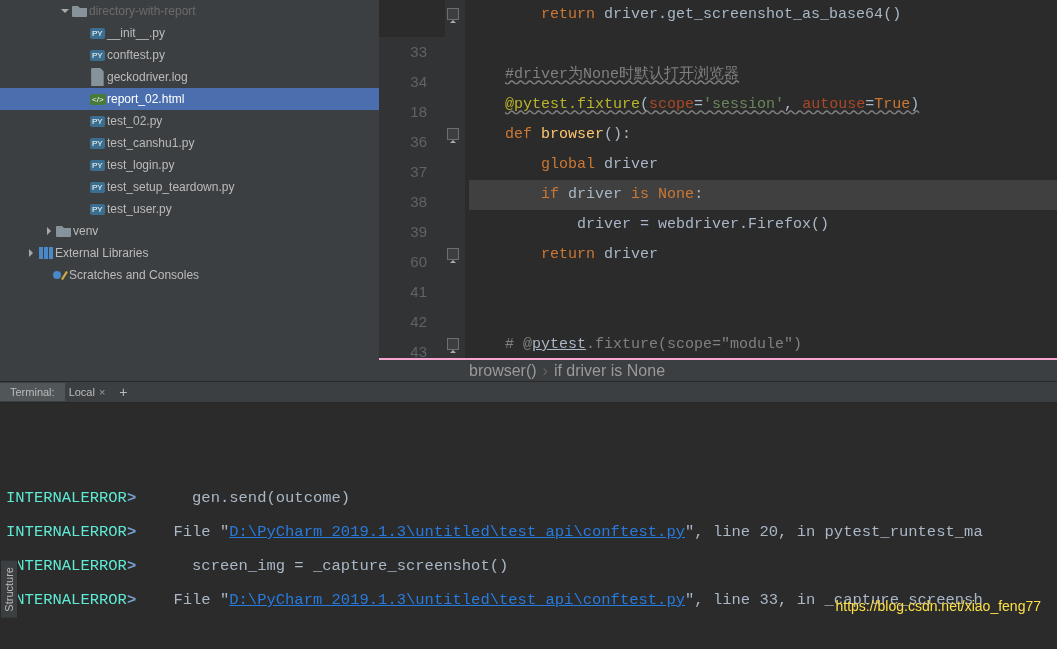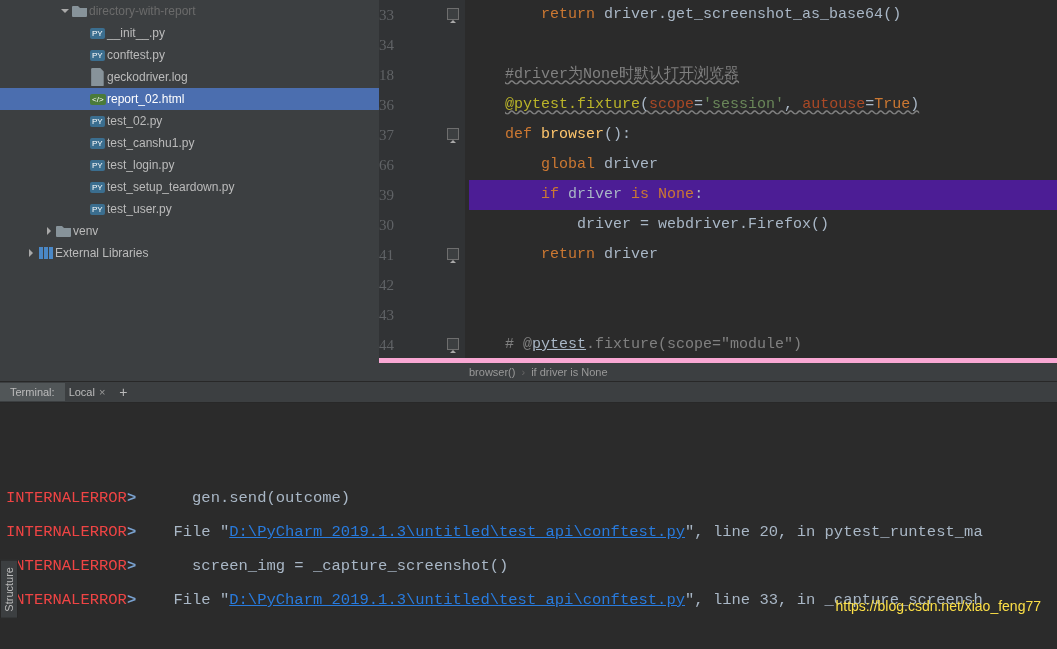--- a/index.html
+++ b/index.html
@@ -55,23 +55,24 @@
     flex: 1;
     display: flex;
     overflow: hidden;
     font-size: 15px;
     line-height: 30px;
   }
   .gutter {
     width: 66px;
     background: #313335;
     color: #606366;
-    text-align: left;
+    text-align: right;
     padding-right: 18px;
-    font-family: Liberation Serif, serif;
+    font-family: Liberation Sans, sans-serif;
+    margin-top: 37px;
   }
   .gutter div { height: 30px; }
   .fold-col {
     width: 20px;
     background: #313335;
     position:relative;
   }
   .fold-marker {
     position:absolute;
     left:2px;
@@ -85,36 +86,36 @@
     font-family: "Consolas","Courier New",monospace;
     white-space: pre;
   }
   .code .line { height: 30px; }
   .kw { color: #cc7832; }
   .fn { color: #ffc66d; }
   .str { color: #6a8759; }
   .param { color: #aa4926; }
   .id { color: #a9b7c6; }
   .comment { color: #808080; }
-  .cursor-line { background: #4c1d95; }
+  .cursor-line { background: #404040; }
   .wavy {
     text-decoration: underline wavy #808080;
     text-decoration-skip-ink: none;
   }
   .underl { text-decoration: underline; color: #a9b7c6;}
   .dec-at { color: #bbb529; text-align: right;}
   .breadcrumb {
     height: 23px;
     background: #3c3f41;
-    border-top: 5px solid #f9a8d4;
+    border-top: 2px solid #f9a8d4;
     display: flex;
     align-items: center;
     padding-left: 90px;
     font-family: Arial, sans-serif;
-    font-size: 11px;
+    font-size: 16px;
     color: #999;
   }
   .bc-sep { margin: 0 6px; color: #666;}
   
   .terminal-bar {
     height: 22px;
     background: #3c3f41;
     border-top: 1px solid #282828;
     border-bottom: 1px solid #282828;
     display: flex;
@@ -143,21 +144,21 @@
     padding: 10px 6px 0 6px;
     font-family: "Consolas","Courier New",monospace;
     font-size: 15.5px;
     line-height: 34px;
     color: #a9b7c6;
     height: 224px;
     overflow:hidden;
     position:relative;
     white-space: pre;
   }
-  .ie { color: #ef4444; }
+  .ie { color: #5eead4; }
   .ie-arrow { color: #7aa2d0; font-weight:bold;}
   .link { color: #287bde; text-decoration: underline;}
   .structure-tab {
     position:absolute; left:0; top:560px;
     writing-mode: vertical-rl;
     transform: rotate(180deg);
     font-family: Arial,sans-serif;
     font-size:11px;
     background:#3c3f41;
     color:#bbb;
@@ -283,33 +284,44 @@
           </svg></span>
         <span class="icon">
           <svg viewBox="0 0 16 16">
             <rect fill="#4a88c7" width="4" height="12" x="1" y="2"></rect>
             <rect fill="#4a88c7" width="4" height="12" x="6" y="2"></rect>
             <rect fill="#4a88c7" width="4" height="12" x="11" y="2"></rect>
           </svg>
         </span>
         <span class="label">External Libraries</span>
       </div>
+      <div class="tree-row">
+        <span class="indent" style="width:36px"></span>
+        <span class="arrow"></span>
+        <span class="icon">
+          <svg viewBox="0 0 16 16">
+            <circle fill="#4a88c7" cx="5" cy="8" r="4"></circle>
+            <path fill="#c9a94a" d="M9 12l5-8 2 1-5 8z"></path>
+          </svg>
+        </span>
+        <span class="label">Scratches and Consoles</span>
+      </div>
     </div>
 
   <div class="editor">
     <div class="code-area">
       <div class="gutter" id="gutter">
           <div>33</div>
           <div>34</div>
           <div>18</div>
           <div>36</div>
           <div>37</div>
-          <div>66</div>
+          <div>38</div>
           <div>39</div>
-          <div>30</div>
+          <div>60</div>
           <div>41</div>
           <div>42</div>
           <div>43</div>
           <div>44</div>
         </div>
       <div class="fold-col" id="foldcol">
           <div class="fold-marker" style="top: 8px;"><svg width="10" height="10" viewBox="0 0 10 10">
               <path fill="#a9a9a9" d="M2 6l3-3 3 3z"></path>
             </svg></div>
           <div class="fold-marker" style="top: 128px;"><svg width="10" height="10" viewBox="0 0 10 10">

